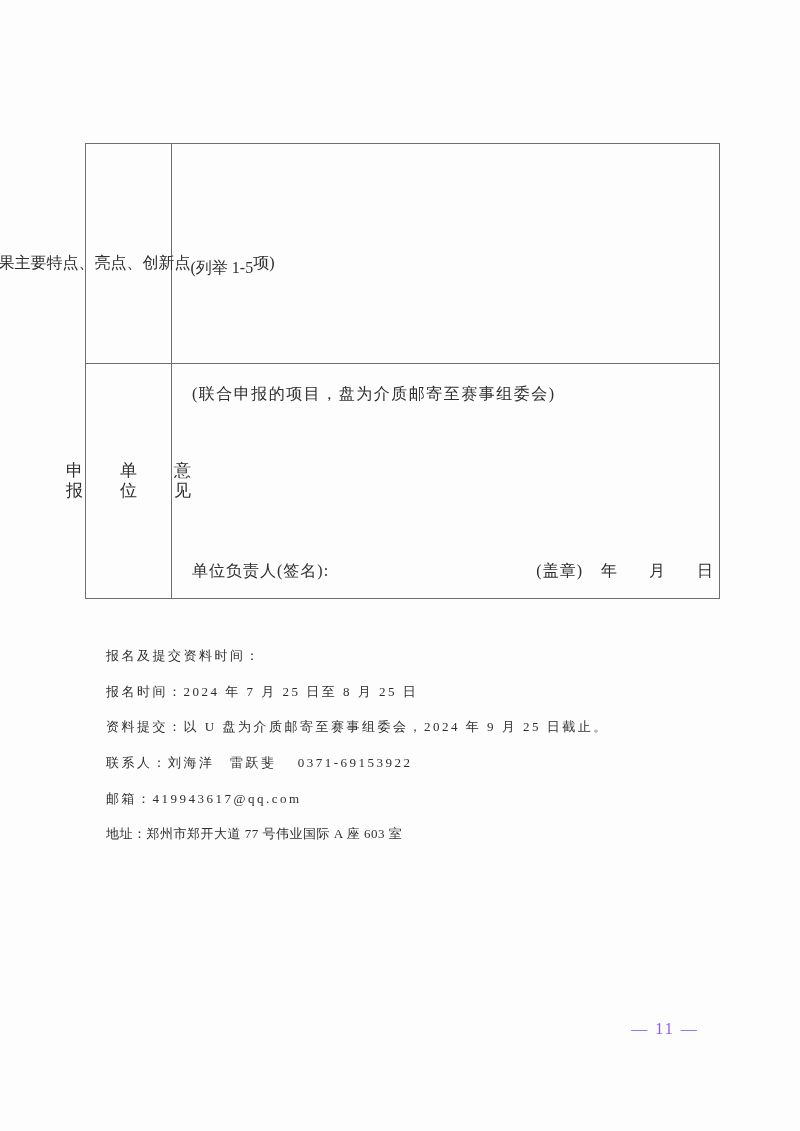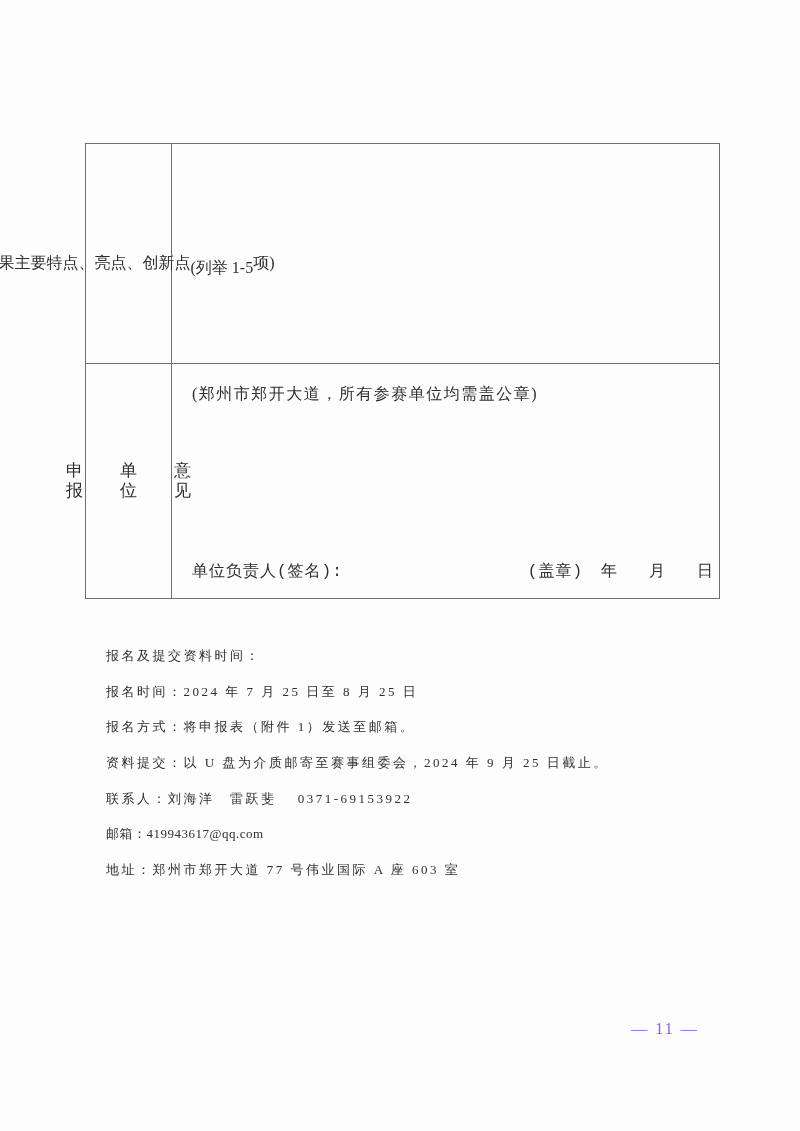--- a/index.html
+++ b/index.html
@@ -61,21 +61,20 @@
   .sig-row {
     position: absolute;
     left: 20px;
     right: 5px;
     bottom: 16px;
     display: flex;
     align-items: baseline;
     font-size: 16px;
     letter-spacing: 1px;
     white-space: nowrap;
-    font-family: Liberation Mono, monospace;
   }
   .sig-seal   { margin-left: auto; }
   .sig-year   { margin-left: 18px; }
   .sig-month  { margin-left: 31px; }
   .sig-day    { margin-left: 31px; }
 
   
   .info-block {
     position: absolute;
     left: 106px;
@@ -123,37 +122,36 @@
       <div class="t-content-cell"></div>
     </div>
 
     <div class="t-row t-row-2">
       <div class="t-label-cell r2-label">
         <div class="r2-line">申报</div>
         <div class="r2-line">单位</div>
         <div class="r2-line">意见</div>
       </div>
       <div class="t-content-cell">
-        <div class="joint-note">(郑州市郑开大道，所有参赛单位均需盖公章)</div>
+        <div class="joint-note">(联合申报的项目，盘为介质邮寄至赛事组委会)</div>
         <div class="sig-row">
           <span>单位负责人(签名):</span>
           <span class="sig-seal">(盖章)</span>
           <span class="sig-year">年</span>
           <span class="sig-month">月</span>
           <span class="sig-day">日</span>
         </div>
       </div>
     </div>
 
   </div>
 
   <div class="info-block">
     <div class="info-line">报名及提交资料时间：</div>
     <div class="info-line">报名时间：2024 年 7 月 25 日至 8 月 25 日</div>
-    <div class="info-line">报名方式：将申报表（附件 1）发送至邮箱。</div>
     <div class="info-line">资料提交：以 U 盘为介质邮寄至赛事组委会，2024 年 9 月 25 日截止。</div>
     <div class="info-line">联系人：刘海洋　雷跃斐　 0371-69153922</div>
     <div class="info-line">邮箱：419943617@qq.com</div>
     <div class="info-line">地址：郑州市郑开大道 77 号伟业国际 A 座 603 室</div>
   </div>
 
   <div class="page-number">— 11 —</div>
 
 </div>
 

